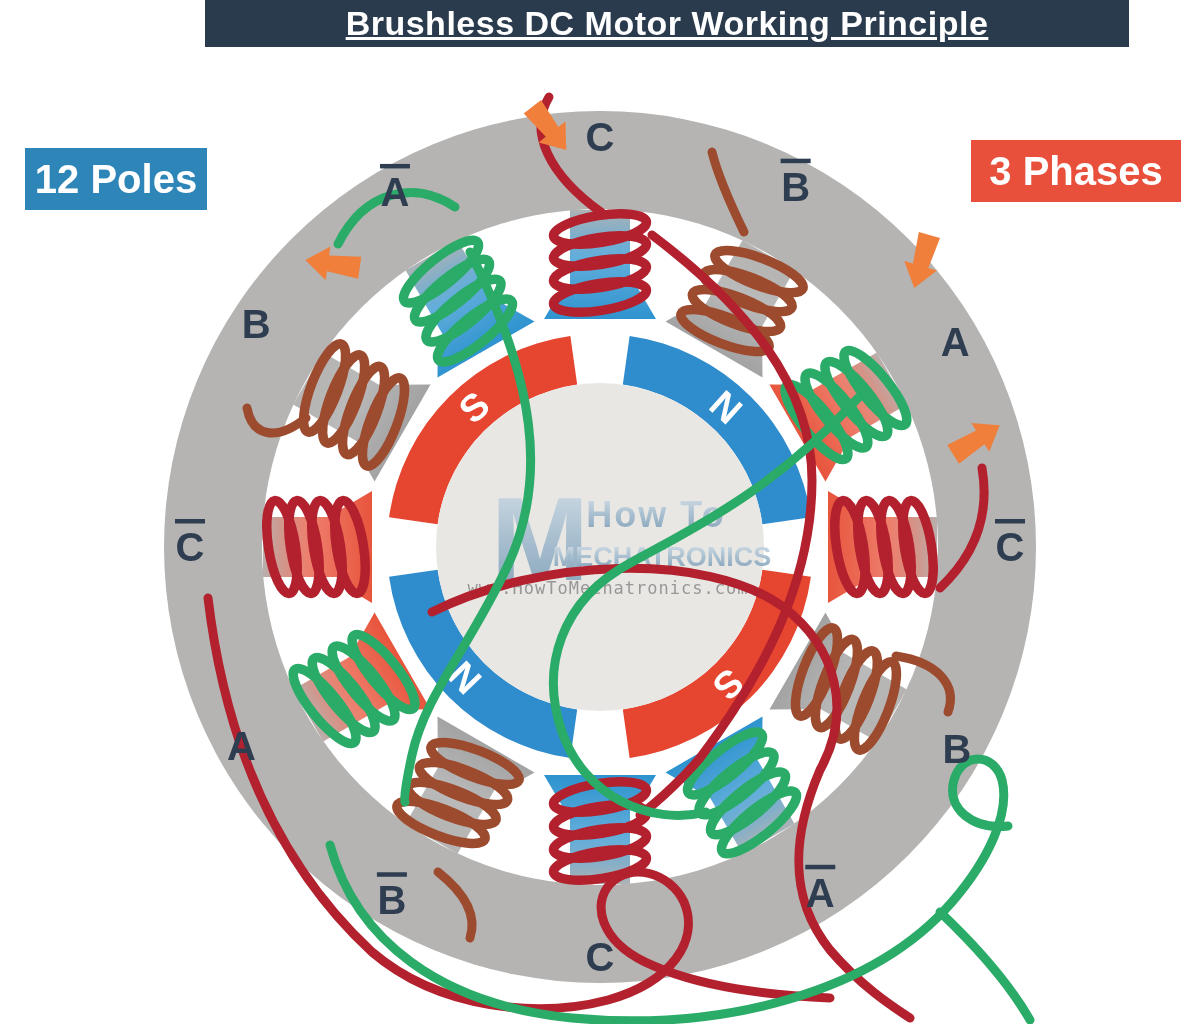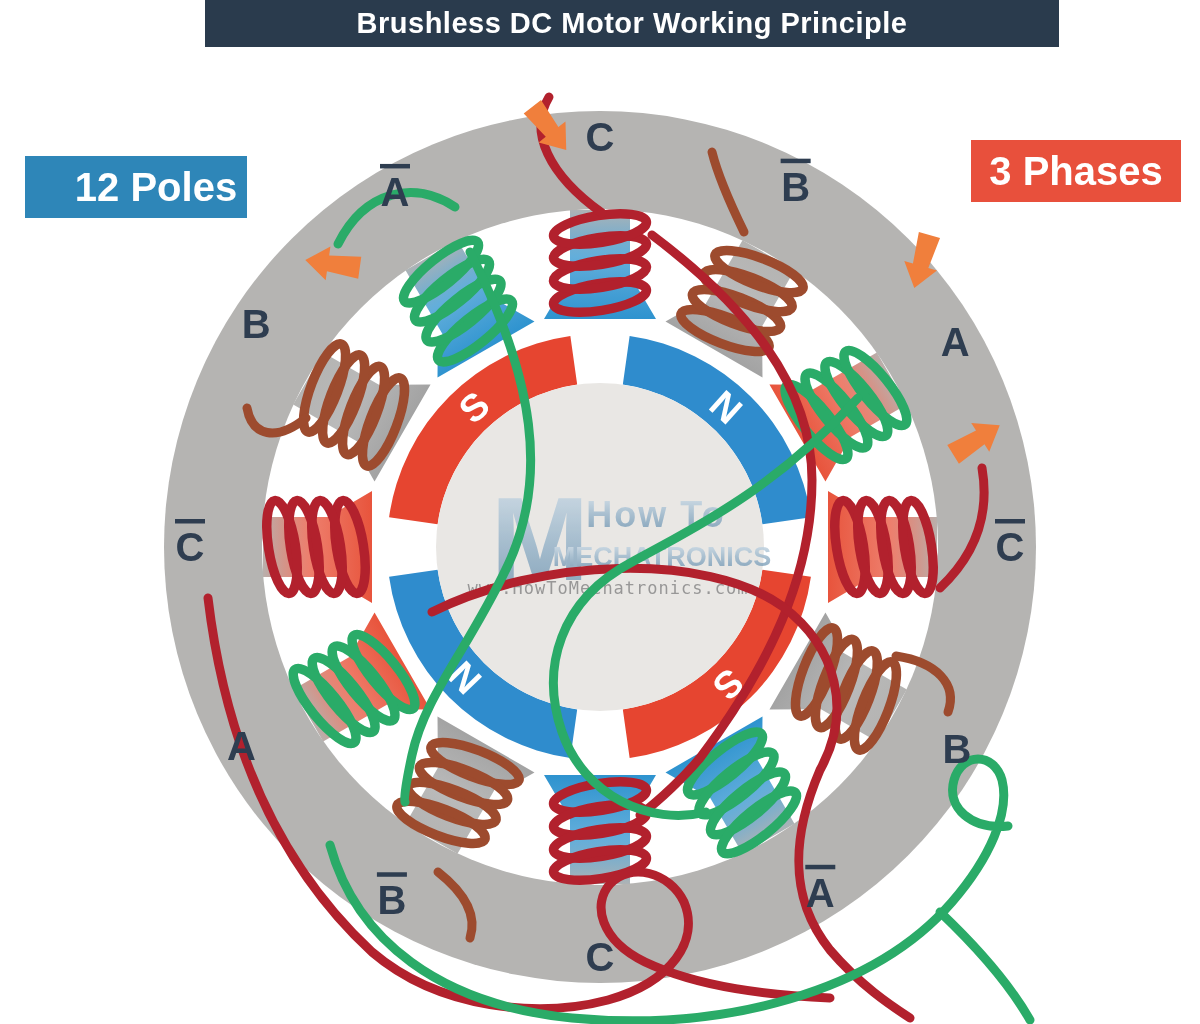--- a/index.html
+++ b/index.html
@@ -1,23 +1,23 @@
 <!DOCTYPE html>
 <html><head>
 <meta charset="utf-8">
 <style>
   html,body{margin:0;padding:0;background:#ffffff;}
   #stage{position:relative;width:1200px;height:1024px;background:#ffffff;overflow:hidden;
          font-family:"Liberation Sans",sans-serif;}
-  .banner{position:absolute;left:205px;top:0;width:854px;height:47px;background:#2a3b4d;
-          color:#fff;font-size:29px;font-weight:bold;display:flex;align-items:center;
-          justify-content:center;letter-spacing:.5px;}
+  .banner{position:absolute;left:205px;top:0;width:924px;height:47px;background:#2a3b4d;
+          color:#fff;font-size:34px;font-weight:bold;display:flex;align-items:center;
+          justify-content:center;letter-spacing:.5px;text-decoration:underline;}
   .badge{position:absolute;height:62px;color:#fff;font-size:40px;font-weight:bold;
          display:flex;align-items:center;justify-content:center;}
-  .badge.poles{left:25px;top:156px;width:182px;background:#2e86b8;padding-left:40px;}
+  .badge.poles{left:25px;top:148px;width:182px;background:#2e86b8;}
   .badge.phases{left:971px;top:140px;width:210px;background:#e8503c;}
   svg{position:absolute;left:0;top:0;}
   svg text{font-family:"Liberation Sans",sans-serif;}
   .wm-url{font-family:"DejaVu Sans Mono",monospace;}
 </style>
 </head>
 <body>
 
 <div id="stage">
   <div class="banner">Brushless DC Motor Working Principle</div>

